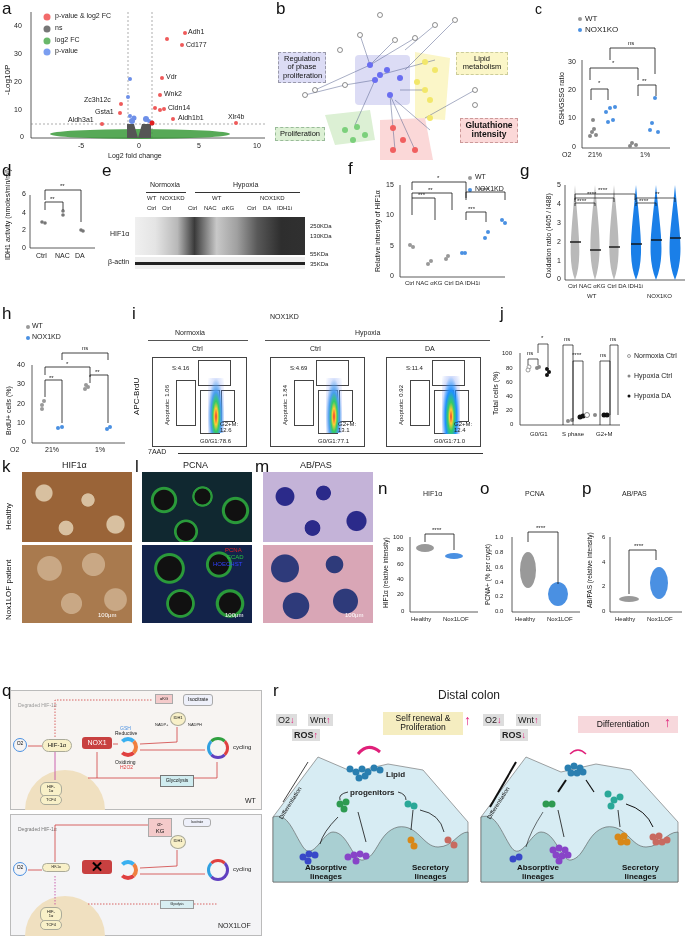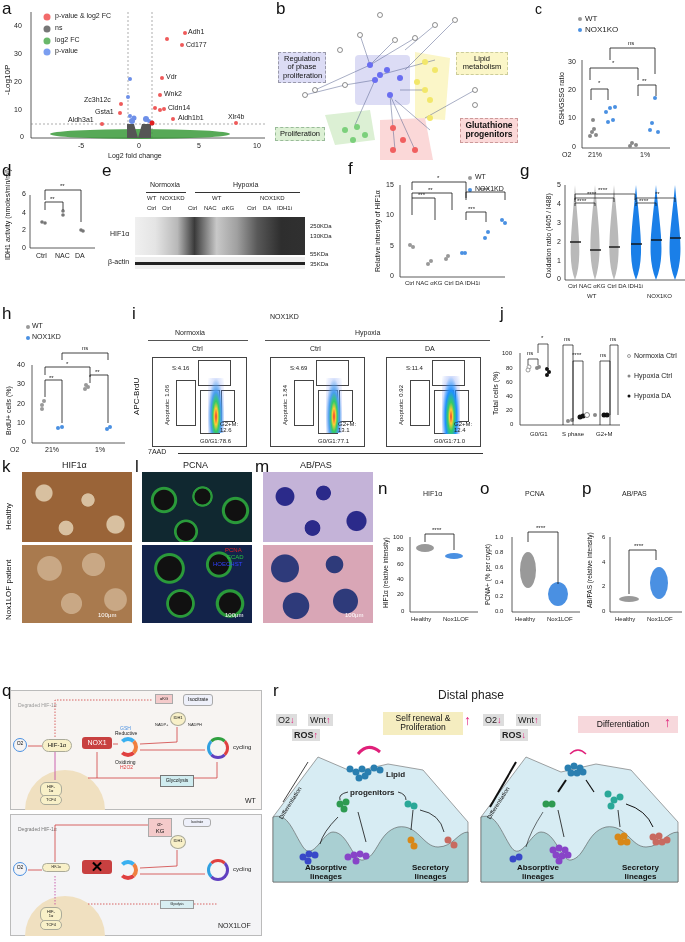--- a/index.html
+++ b/index.html
@@ -148,21 +148,21 @@
         <circle cx="200" cy="90" r="2.5"></circle>
         <circle cx="160" cy="25" r="2.5"></circle>
         <circle cx="65" cy="50" r="2.5"></circle>
         <circle cx="105" cy="15" r="2.5"></circle>
         <circle cx="200" cy="105" r="2.5"></circle>
       </g>
   </svg>
   <div class="box" style="left:3px;top:52px;width:48px;background:#dcdcf5;border:1px dashed #99a;font-size:7.5px">Regulation of phase proliferation</div>
   <div class="box" style="left:181px;top:52px;width:52px;background:#fbf6c8;border:1px dashed #cc9;font-size:7.5px">Lipid metabolism</div>
   <div class="box" style="left:0;top:127px;width:50px;background:#dcf0d4;border:1px dashed #9b9;font-size:7.5px">Proliferation</div>
-  <div class="box" style="left:185px;top:118px;width:58px;background:#fbd8d8;border:1px dashed #c99;font-size:8.5px;font-weight:bold">Glutathione progenitors</div>
+  <div class="box" style="left:185px;top:118px;width:58px;background:#fbd8d8;border:1px dashed #c99;font-size:8.5px;font-weight:bold">Glutathione intensity</div>
 </div>
 
 <div class="panel" style="left:520px;top:0;width:165px;height:160px">
   <div class="plabel" style="left:15px;top:2px;font-size:14px">c</div>
   <svg width="165" height="160">
     <circle cx="60" cy="19" r="2" fill="#999"></circle>
       <circle cx="60" cy="30" r="2" fill="#4a90e2"></circle>
     <line x1="62" y1="60" x2="62" y2="148" stroke="#333" stroke-width="0.8"></line>
     <line x1="62" y1="148" x2="150" y2="148" stroke="#333" stroke-width="0.8"></line>
     <g fill="#888">
@@ -680,21 +680,21 @@
         <path d="M55,180 V143 H148"></path>
       <line x1="88" y1="222" x2="160" y2="222" stroke-dasharray="1.5,1.5"></line>
         <line x1="194" y1="222" x2="217" y2="222" stroke-dasharray="1.5,1.5"></line>
     </g>
     <line x1="55" y1="194" x2="55" y2="224" stroke="#c040a0" stroke-width="0.8" stroke-dasharray="1.5,1.5"></line>
   </svg>
 </div>
 
 <div class="panel" style="left:268px;top:682px;width:417px;height:260px">
   <div class="plabel" style="left:5px;top:0">r</div>
-  <div class="ax" style="left:170px;top:6px;font-size:12px">Distal phase</div>
+  <div class="ax" style="left:170px;top:6px;font-size:12px">Distal colon</div>
 
   <div class="ax" style="left:8px;top:32px;font-size:9px;background:#ddd;padding:1px 2px"><span>O2</span><span style="color:#e0207a">↓</span></div>
   <div class="ax" style="left:40px;top:32px;font-size:9px;background:#ddd;padding:1px 2px"><span>Wnt</span><span style="color:#e0207a">↑</span></div>
   <div class="ax" style="left:24px;top:47px;font-size:9px;font-weight:bold;background:#ddd;padding:1px 2px"><span>ROS</span><span style="color:#e0207a">↑</span></div>
   <div class="box" style="left:115px;top:30px;width:80px;background:#f5edc0;font-size:8.5px">Self renewal &amp; Proliferation</div>
   <div class="ax" style="left:196px;top:30px;color:#e0207a;font-size:14px">↑</div>
 
   <div class="ax" style="left:215px;top:32px;font-size:9px;background:#ddd;padding:1px 2px"><span>O2</span><span style="color:#e0207a">↓</span></div>
   <div class="ax" style="left:248px;top:32px;font-size:9px;background:#ddd;padding:1px 2px"><span>Wnt</span><span style="color:#e0207a">↑</span></div>
   <div class="ax" style="left:232px;top:47px;font-size:9px;font-weight:bold;background:#ddd;padding:1px 2px"><span>ROS</span><span style="color:#e0207a">↓</span></div>

